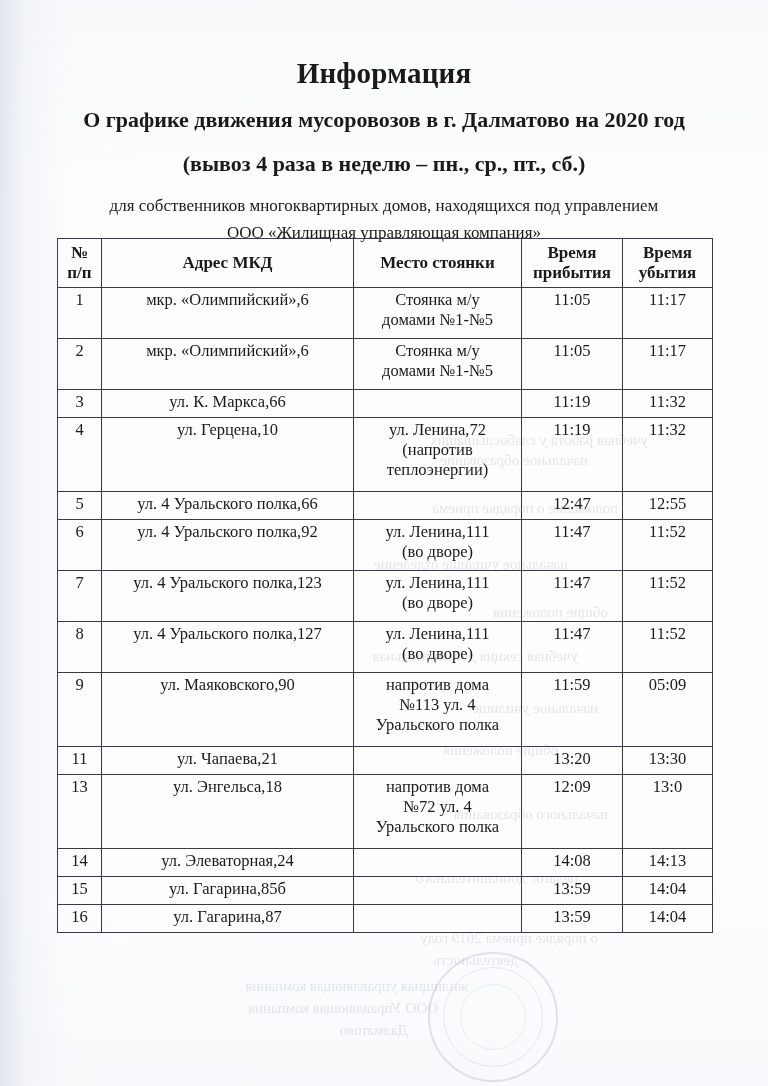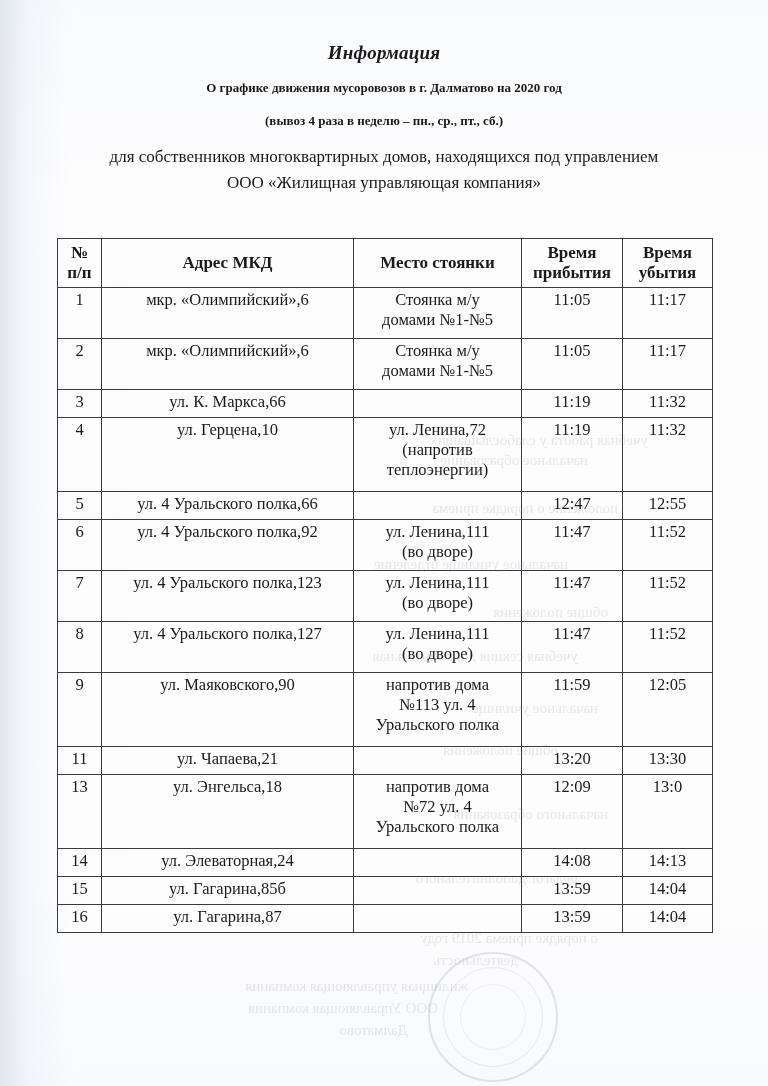--- a/index.html
+++ b/index.html
@@ -41,29 +41,28 @@
     inset: 0;
     z-index: 3;
   }
 
   
   .heading {
     padding-top: 42px;
     text-align: center;
   }
   .doc-title {
-    font-size: 19px;
+    font-size: 29px;
     font-weight: bold;
     letter-spacing: 0.2px;
     line-height: 1.1;
-    margin: 1px 0 9px 0;
-    font-style: italic;
+    margin: 16px 0 9px 0;
   }
   .sub-bold {
-    font-size: 13px;
+    font-size: 22px;
     font-weight: bold;
     line-height: 1.30;
     margin: 16px auto;
     max-width: 660px;
   }
   .sub-reg {
     font-size: 17px;
     font-weight: normal;
     line-height: 1.32;
     margin: 4px auto 0 auto;
@@ -278,21 +277,21 @@
             <td class="addr">ул. 4 Уральского полка,127</td>
             <td class="stop">ул. Ленина,111<br>(во дворе)</td>
             <td class="arr">11:47</td>
             <td class="dep">11:52</td>
           </tr>
           <tr class="h3">
             <td class="num">9</td>
             <td class="addr">ул. Маяковского,90</td>
             <td class="stop">напротив дома<br>№113 ул. 4<br>Уральского полка</td>
             <td class="arr">11:59</td>
-            <td class="dep">12:05</td>
+            <td class="dep">05:09</td>
           </tr>
           <tr class="h1">
             <td class="num">11</td>
             <td class="addr">ул. Чапаева,21</td>
             <td class="stop"></td>
             <td class="arr">13:20</td>
             <td class="dep">13:30</td>
           </tr>
           <tr class="h3">
             <td class="num">13</td>

